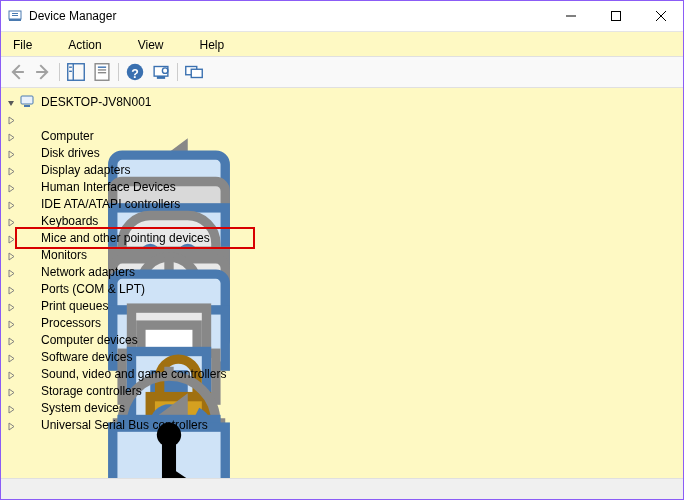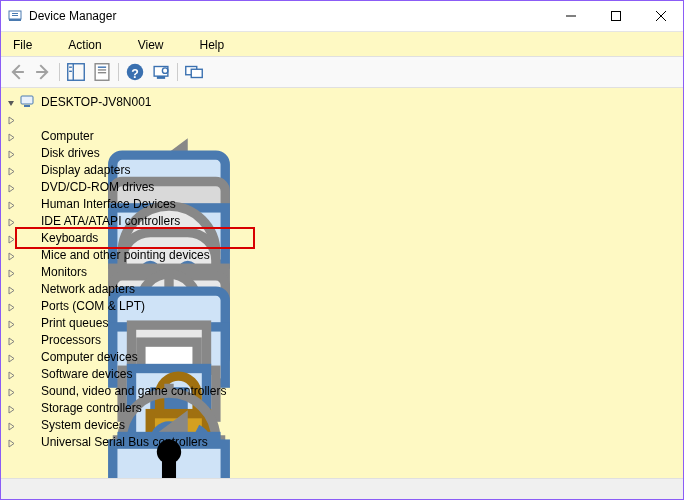--- a/index.html
+++ b/index.html
@@ -192,33 +192,20 @@
                 </div>
               </li>
               <li>
                 <div class="row">
                   <span class="expander">
                     <svg viewBox="0 0 9 9">
                       <path d="M2 1 L7 4.5 L2 8 Z" fill="none" stroke="#808080"></path>
                     </svg>
                   </span>
                   <span class="icon16"><svg>
-                      <use href="#i-optical"></use>
-                    </svg></span>
-                  <span class="node-label">DVD/CD-ROM drives</span>
-                </div>
-              </li>
-              <li>
-                <div class="row">
-                  <span class="expander">
-                    <svg viewBox="0 0 9 9">
-                      <path d="M2 1 L7 4.5 L2 8 Z" fill="none" stroke="#808080"></path>
-                    </svg>
-                  </span>
-                  <span class="icon16"><svg>
                       <use href="#i-hid"></use>
                     </svg></span>
                   <span class="node-label">Human Interface Devices</span>
                 </div>
               </li>
               <li>
                 <div class="row">
                   <span class="expander">
                     <svg viewBox="0 0 9 9">
                       <path d="M2 1 L7 4.5 L2 8 Z" fill="none" stroke="#808080"></path>

